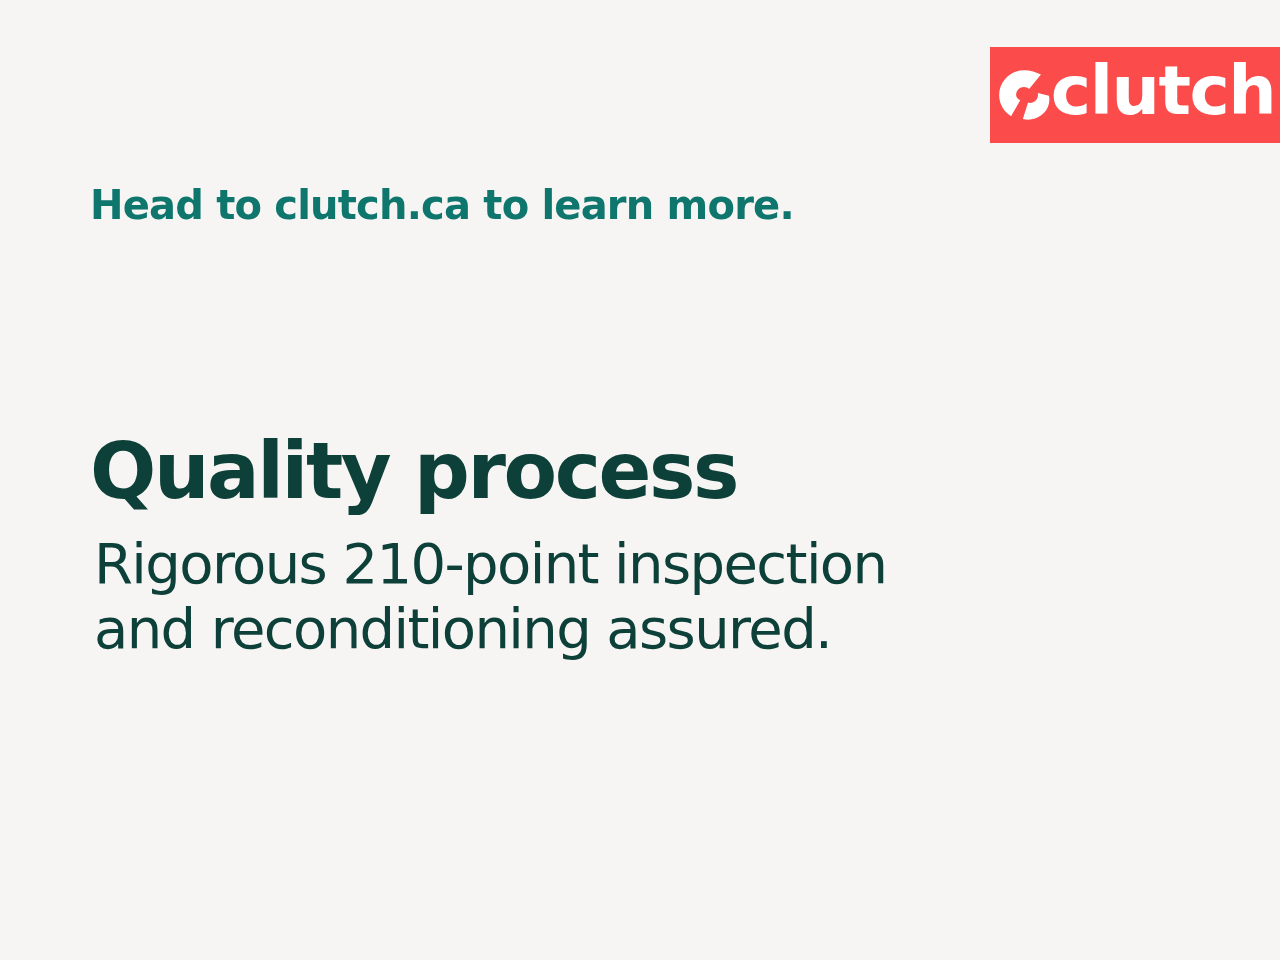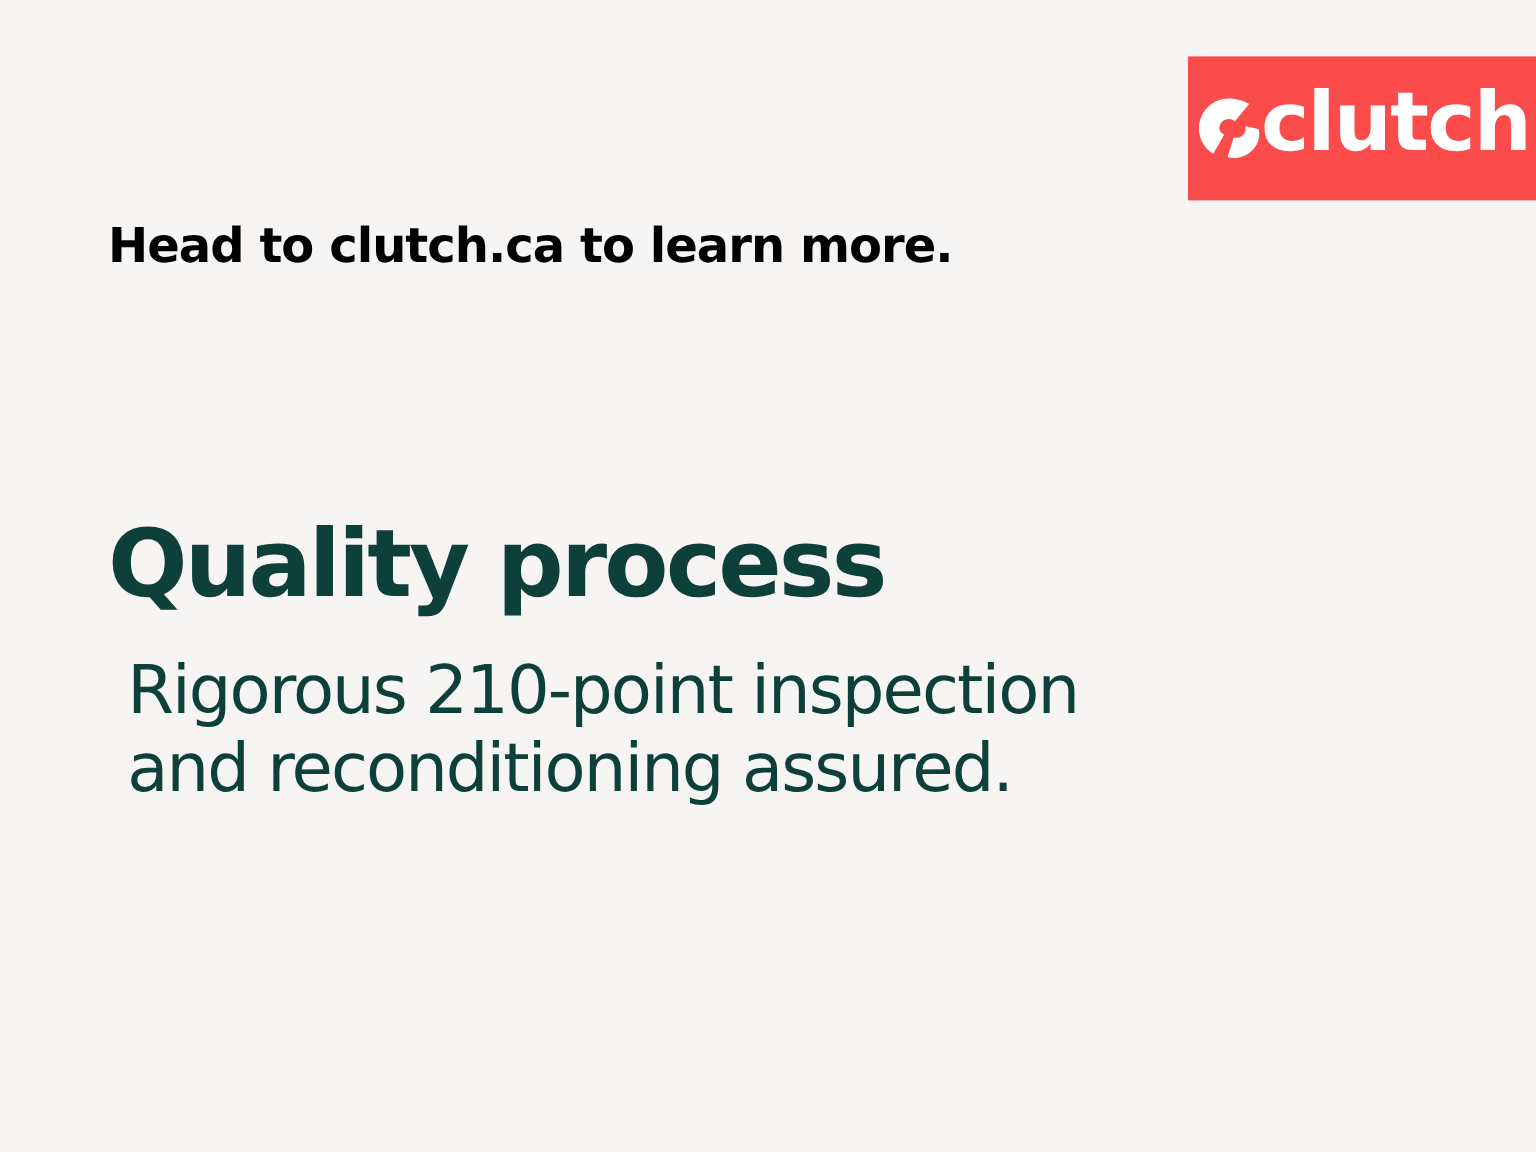--- a/index.html
+++ b/index.html
@@ -21,21 +21,21 @@
     background: #f7f5f3;
     overflow: hidden;
   }
 
   
   .brand-banner {
     position: absolute;
     left: 990px;
     top: 47px;
     width: 290px;
-    height: 120px;
+    height: 96px;
     background: #fb4b4b;
     display: flex;
     align-items: center;
     justify-content: center;
     padding-left: 6px;
     box-sizing: border-box;
   }
   .brand-lockup {
     display: flex;
     align-items: center;
@@ -59,21 +59,21 @@
     position: relative;
     top: -4px;
     left: -4px;
   }
 
   
   .eyebrow {
     position: absolute;
     left: 90px;
     top: 181px;
-    color: #000000;
+    color: #0f766e;
     font-family: "DejaVu Sans", sans-serif;
     font-size: 40px;
     font-weight: 700;
     letter-spacing: -0.8px;
     line-height: 1.2;
     white-space: nowrap;
   }
 
   
   .headline-block {
@@ -86,21 +86,21 @@
     margin: 0;
     color: #0d4038;
     font-family: "DejaVu Sans", sans-serif;
     font-size: 78px;
     font-weight: 700;
     letter-spacing: -2.4px;
     line-height: 1.0;
     white-space: nowrap;
   }
   .subhead {
-    margin: 16px;
+    margin: 4px;
     padding-top: 18px;
     color: #0d4038;
     font-family: "DejaVu Sans", sans-serif;
     font-size: 56px;
     font-weight: 400;
     letter-spacing: -1.6px;
     line-height: 1.16;
     max-width: 880px;
   }
   .subhead-line {

